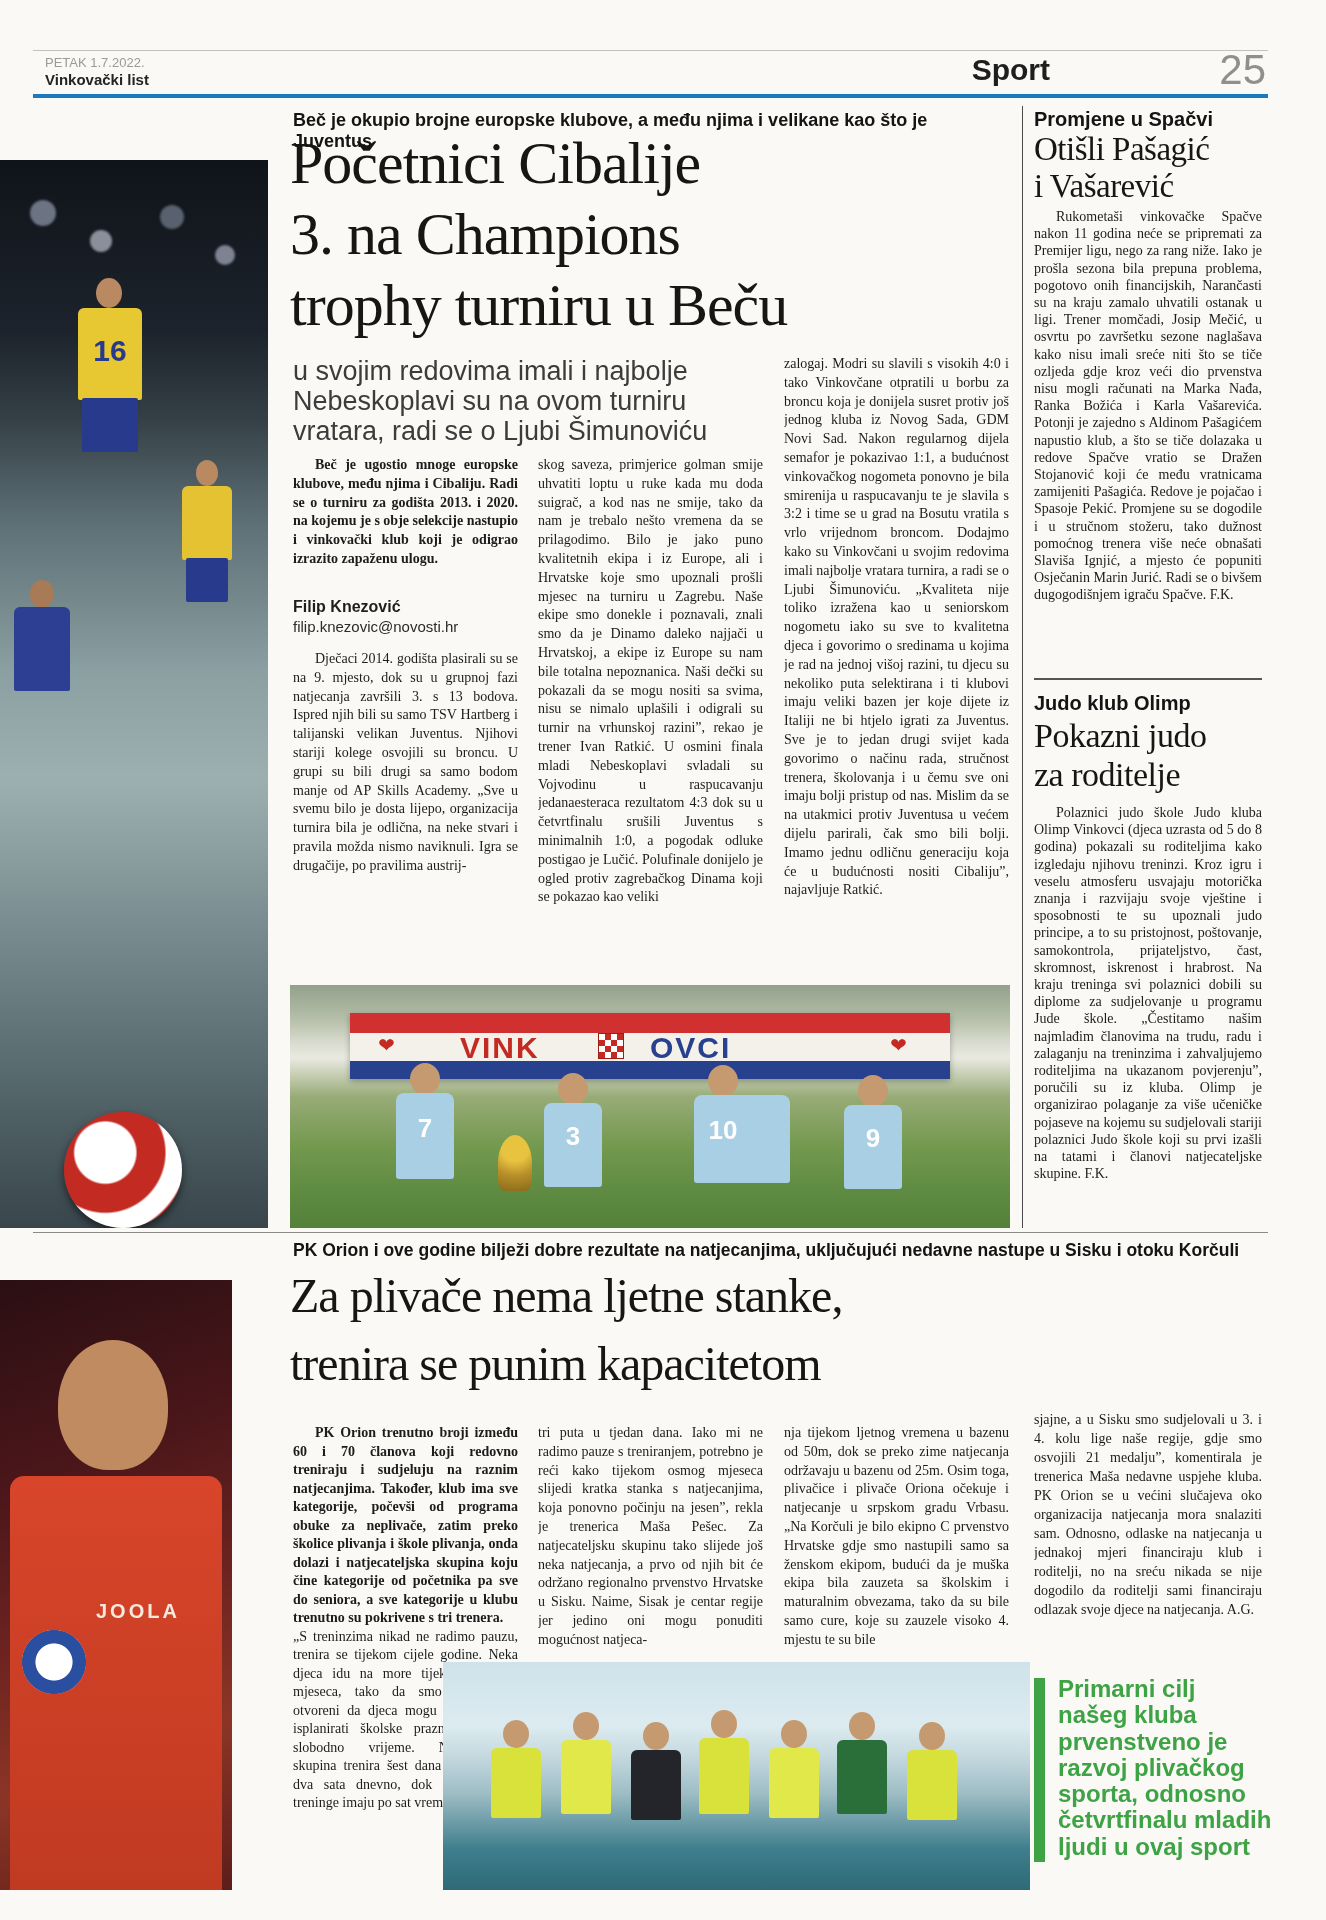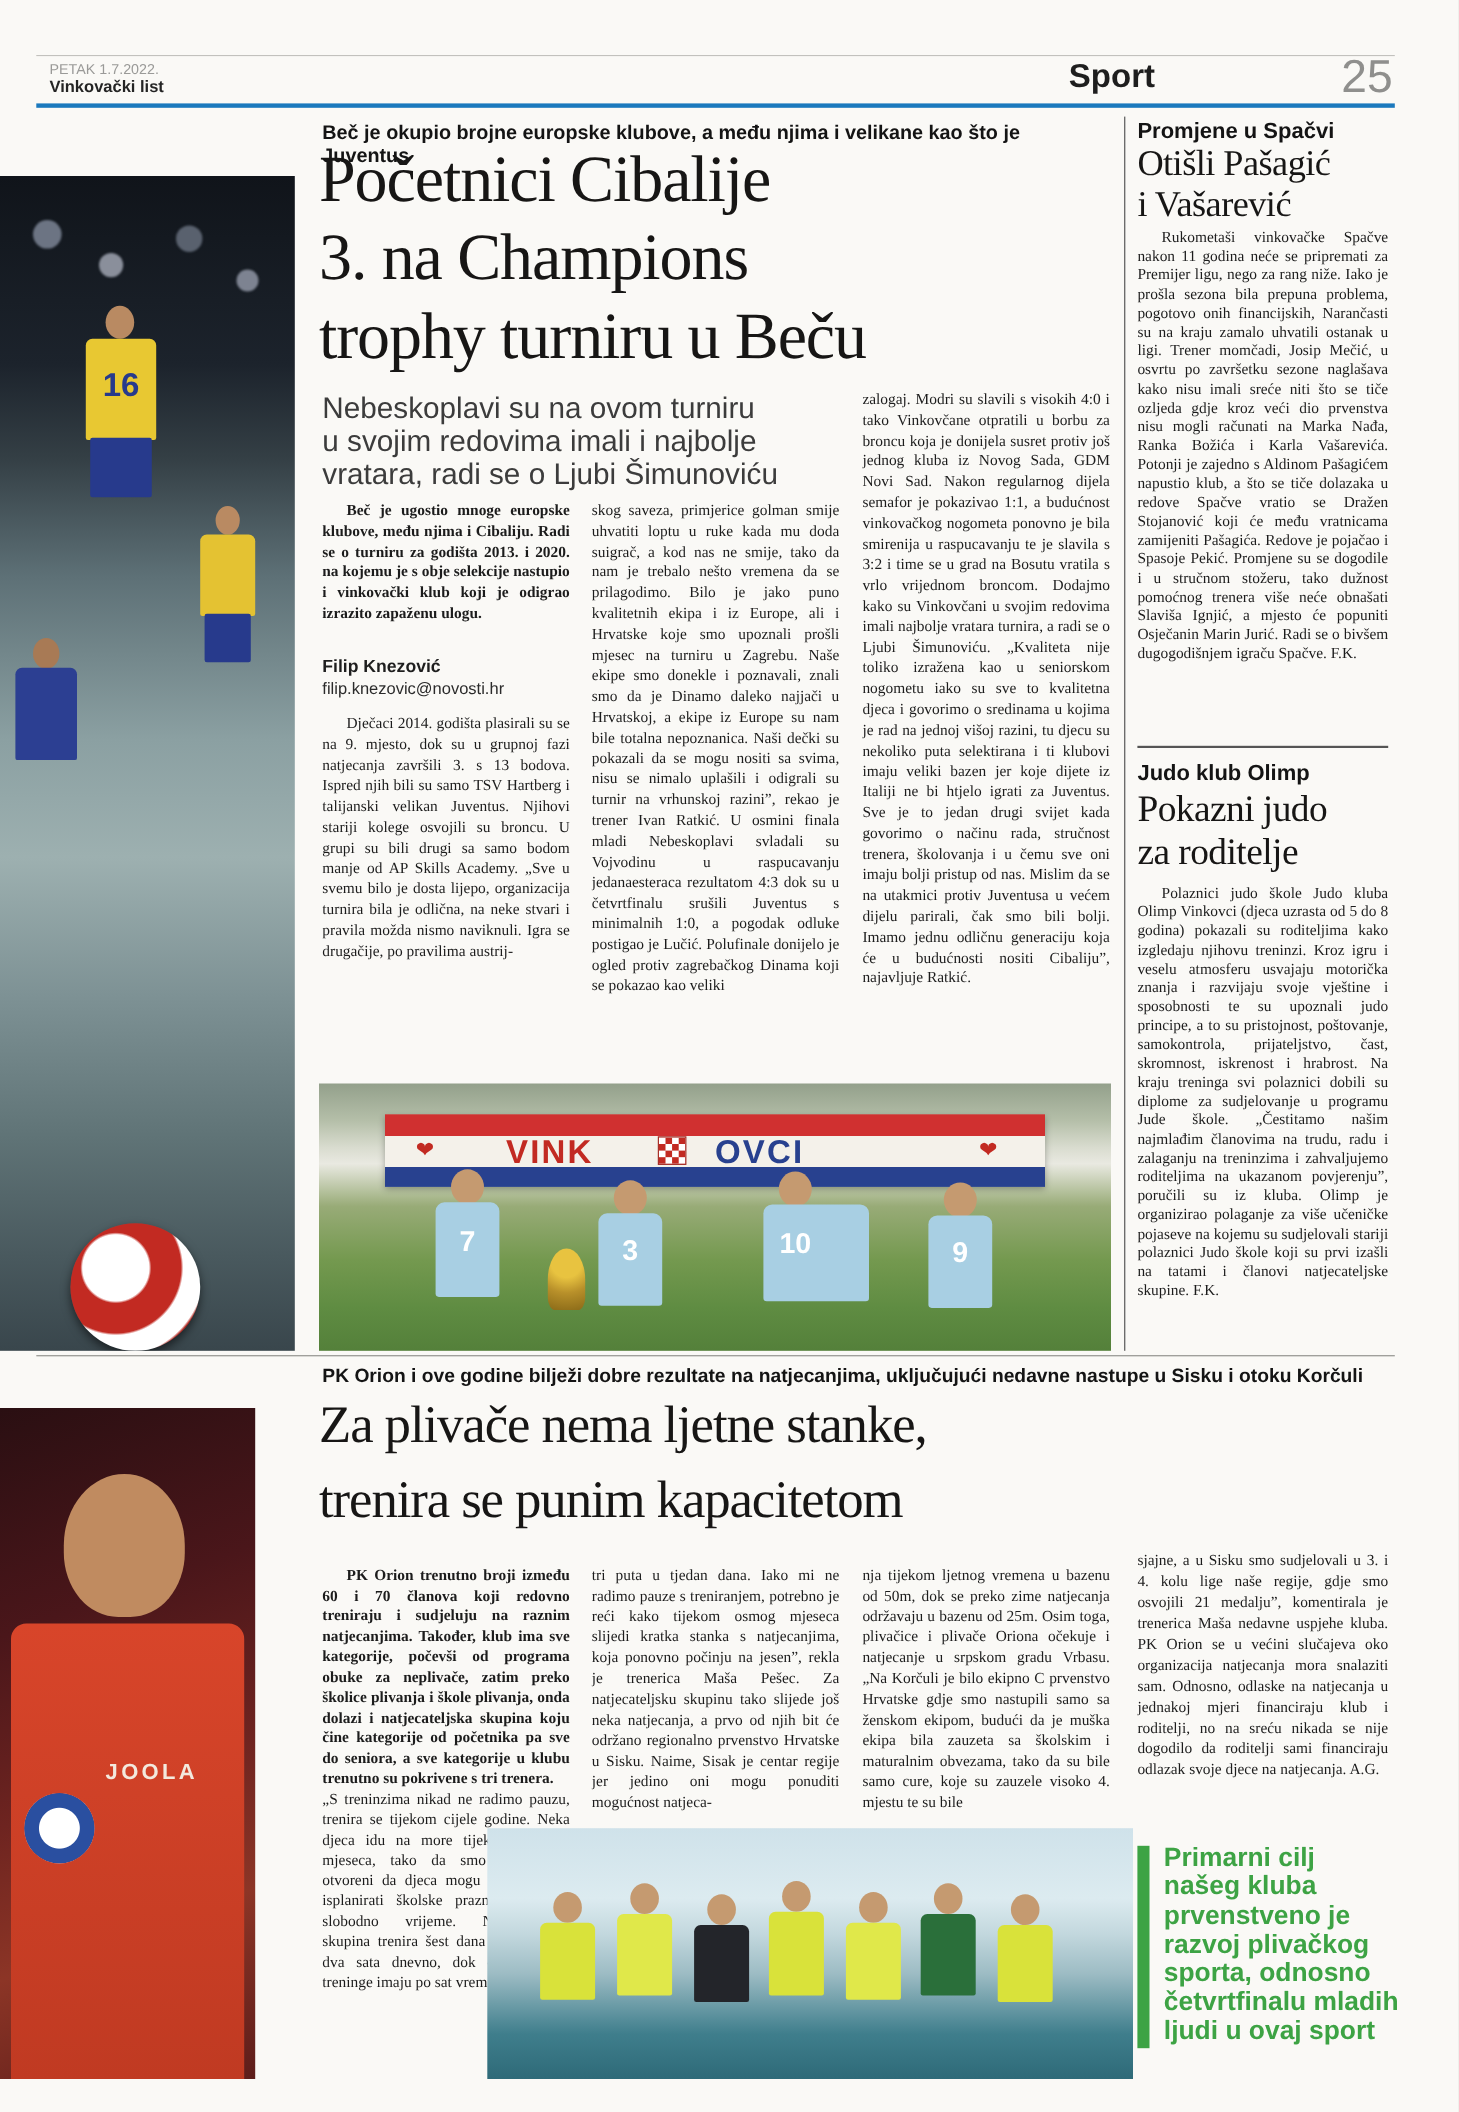--- a/index.html
+++ b/index.html
@@ -90,22 +90,22 @@
 
   <div class="abs kicker" style="left:293px;top:110px;width:700px;">Beč je okupio brojne europske klubove, a među njima i velikane kao što je Juventus</div>
 
   <div class="abs headline headline-main" style="left:290px;top:128px;width:730px;">
     <div>Početnici Cibalije</div>
     <div>3. na Champions</div>
     <div>trophy turniru u Beču</div>
   </div>
 
   <div class="abs subtitle" style="left:293px;top:356px;width:480px;">
+    <div>u svojim redovima imali i najbolje</div>
     <div>Nebeskoplavi su na ovom turniru</div>
-    <div>u svojim redovima imali i najbolje</div>
     <div>vratara, radi se o Ljubi Šimunoviću</div>
   </div>
 
   <div class="abs clip body-col lead ind" style="left:293px;top:456px;width:225px;height:134px;">Beč je ugostio mnoge europske klubove, među njima i Cibaliju. Radi se o turniru za godišta 2013. i 2020. na kojemu je s obje selekcije nastupio i vinkovački klub koji je odigrao izrazito zapaženu ulogu.</div>
   <div class="abs byline-name" style="left:293px;top:598px;">Filip Knezović</div>
   <div class="abs byline-mail" style="left:293px;top:618px;">filip.knezovic@novosti.hr</div>
   <div class="abs clip body-col ind" style="left:293px;top:650px;width:225px;height:282px;">Dječaci 2014. godišta plasirali su se na 9. mjesto, dok su u grupnoj fazi natjecanja završili 3. s 13 bodova. Ispred njih bili su samo TSV Hartberg i talijanski velikan Juventus. Njihovi stariji kolege osvojili su broncu. U grupi su bili drugi sa samo bodom manje od AP Skills Academy. „Sve u svemu bilo je dosta lijepo, organizacija turnira bila je odlična, na neke stvari i pravila možda nismo naviknuli. Igra se drugačije, po pravilima austrij-</div>
 
   <div class="abs clip body-col" style="left:538px;top:456px;width:225px;height:527px;">skog saveza, primjerice golman smije uhvatiti loptu u ruke kada mu doda suigrač, a kod nas ne smije, tako da nam je trebalo nešto vremena da se prilagodimo. Bilo je jako puno kvalitetnih ekipa i iz Europe, ali i Hrvatske koje smo upoznali prošli mjesec na turniru u Zagrebu. Naše ekipe smo donekle i poznavali, znali smo da je Dinamo daleko najjači u Hrvatskoj, a ekipe iz Europe su nam bile totalna nepoznanica. Naši dečki su pokazali da se mogu nositi sa svima, nisu se nimalo uplašili i odigrali su turnir na vrhunskoj razini”, rekao je trener Ivan Ratkić. U osmini finala mladi Nebeskoplavi svladali su Vojvodinu u raspucavanju jedanaesteraca rezultatom 4:3 dok su u četvrtfinalu srušili Juventus s minimalnih 1:0, a pogodak odluke postigao je Lučić. Polufinale donijelo je ogled protiv zagrebačkog Dinama koji se pokazao kao veliki</div>
 

